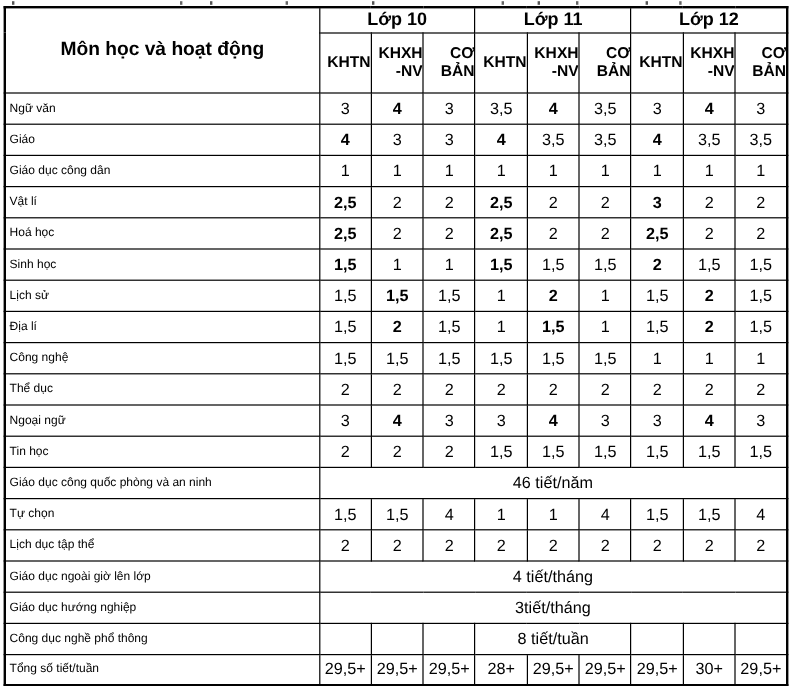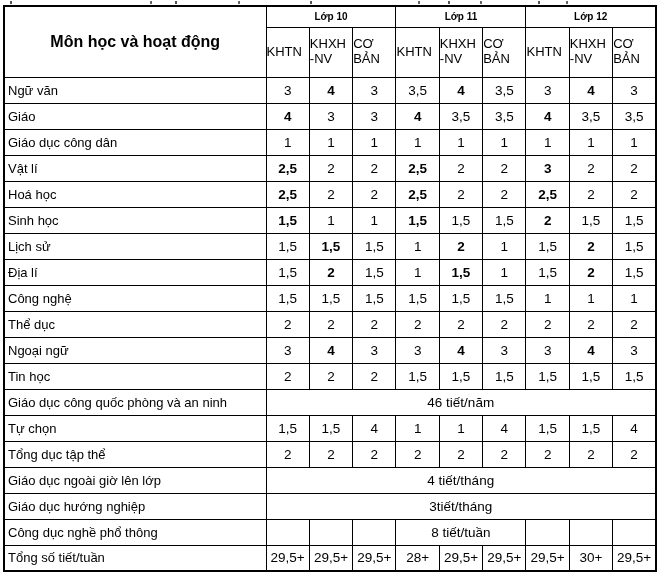--- a/index.html
+++ b/index.html
@@ -47,33 +47,33 @@
   tr.hdr-track { height: 50px; }
   .tbl tbody tr { height: 26px; }
 
   th.corner {
     font-weight: bold;
     font-size: 16px;
     text-align: center;
   }
   th.grade {
     font-weight: bold;
-    font-size: 10px;
+    font-size: 15px;
     text-align: center;
   }
   th.track {
-    font-weight: normal;
+    font-weight: bold;
     font-size: 13px;
-    text-align: left;
+    text-align: right;
     white-space: pre-line;
     line-height: 1.15;
   }
   td.label {
     text-align: left;
-    font-size: 13px;
+    font-size: 10px;
     padding: 0 0 0 3px;
     white-space: nowrap;
   }
   td.val {
     text-align: center;
     font-size: 13.5px;
   }
   td.val.bold { font-weight: bold; }
 </style>
 </head>
@@ -275,21 +275,21 @@
           <td class="val">1,5</td>
           <td class="val">4</td>
           <td class="val">1</td>
           <td class="val">1</td>
           <td class="val">4</td>
           <td class="val">1,5</td>
           <td class="val">1,5</td>
           <td class="val">4</td>
         </tr>
         <tr>
-          <td class="label">Tổng dục tập thể</td>
+          <td class="label">Lịch dục tập thể</td>
           <td class="val">2</td>
           <td class="val">2</td>
           <td class="val">2</td>
           <td class="val">2</td>
           <td class="val">2</td>
           <td class="val">2</td>
           <td class="val">2</td>
           <td class="val">2</td>
           <td class="val">2</td>
         </tr>

